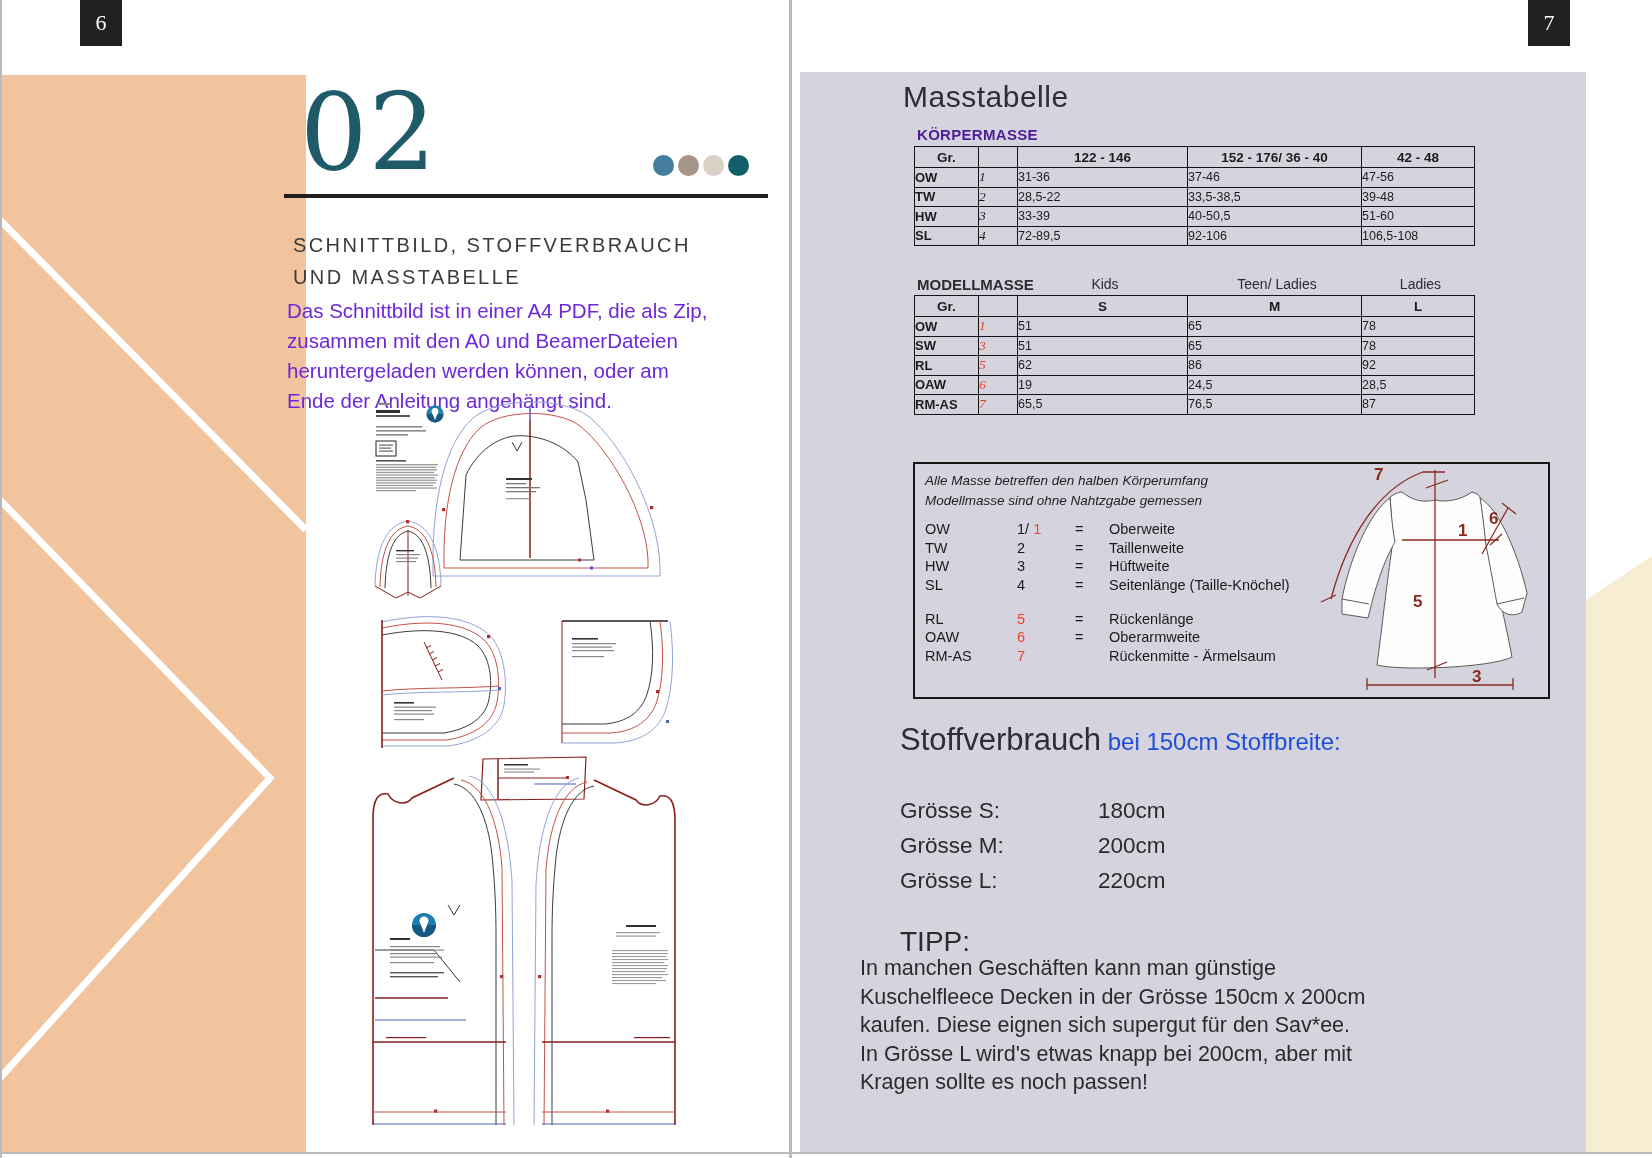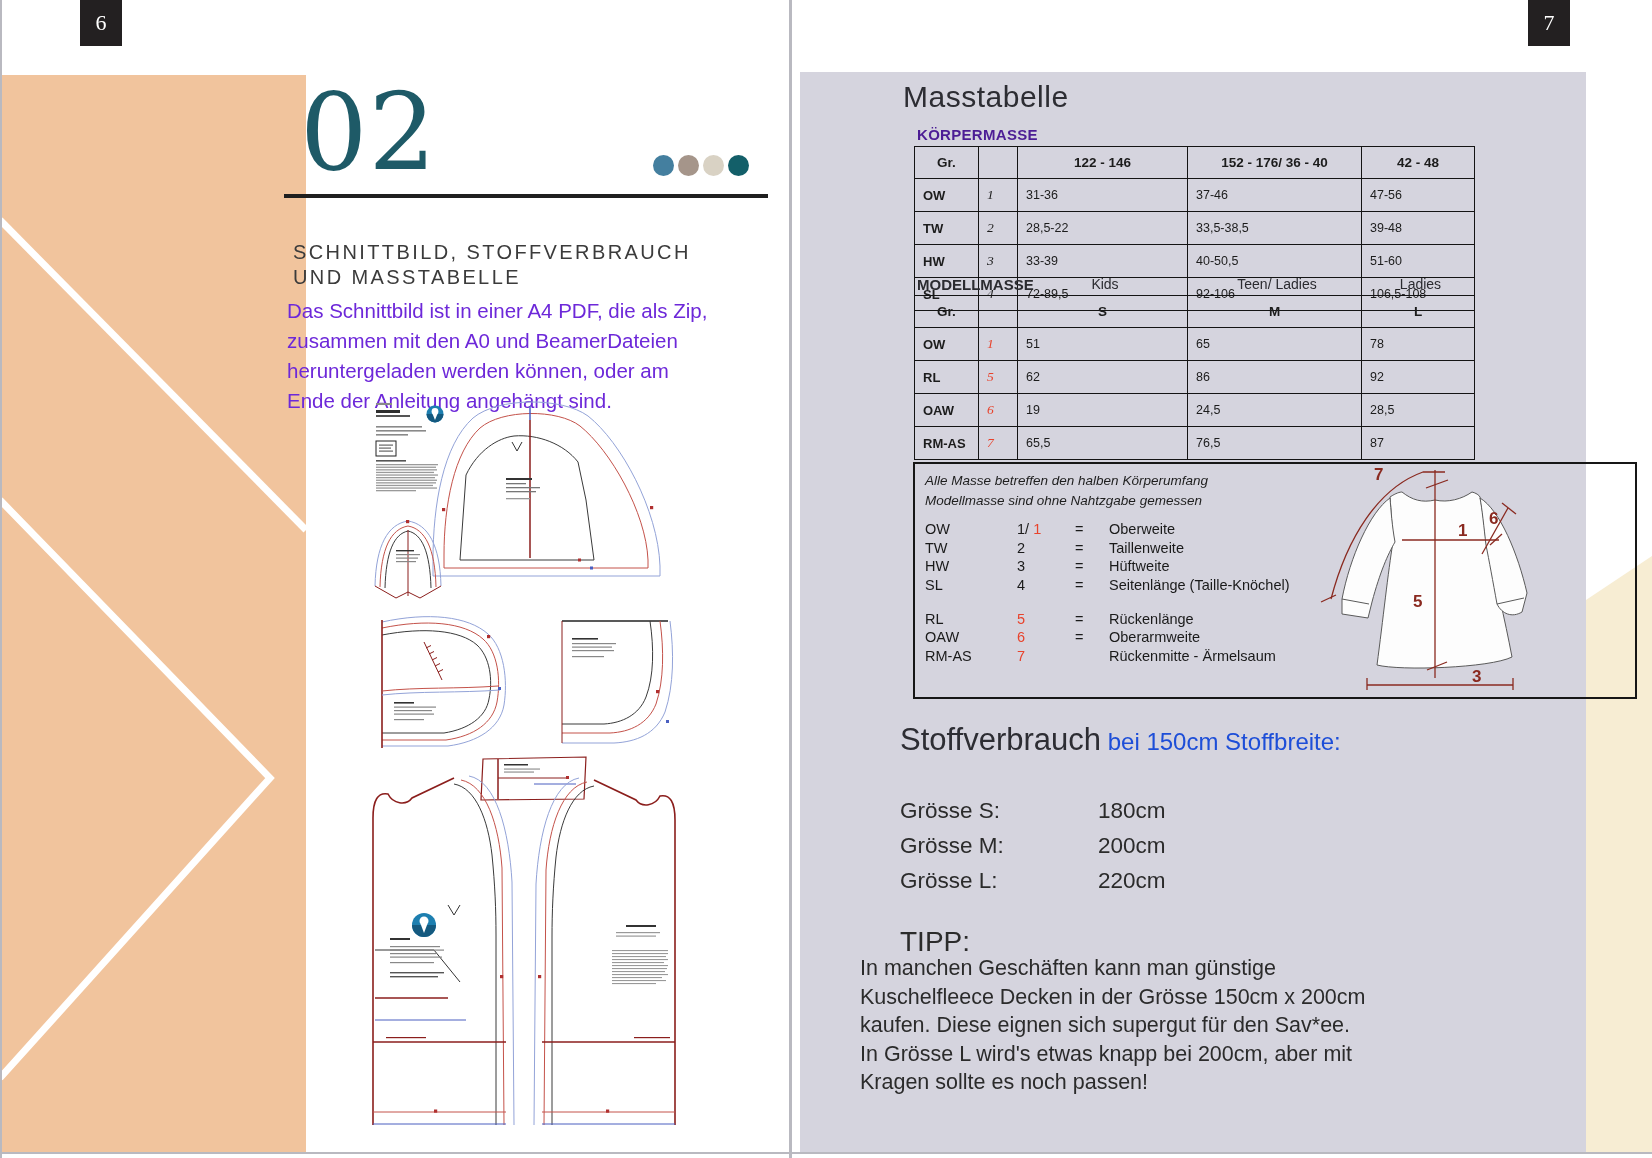--- a/index.html
+++ b/index.html
@@ -21,21 +21,21 @@
   .rule { background:#1f1f1f; }
   .chapter-title { font-size:20px; letter-spacing:2.4px; color:#3b3b3b; }
   .body-par { font-size:20.5px; line-height:30px; color:#6d28d9; white-space:pre-line; }
 
   
   .panel { background:#d5d4de; }
   .h1 { font-size:30px; font-weight:400; color:#2d2d33; letter-spacing:.5px; }
   .tbl-label { font-size:15px; font-weight:bold; color:#4c1d95; letter-spacing:.3px; }
   table.mtable { border-collapse:collapse; table-layout:fixed; background:transparent; }
   table.mtable th, table.mtable td { border:1.6px solid #141414; 
-      padding:8px; height:19.5px; font-size:12.5px; color:#1c1c1c; overflow:hidden; }
+      padding:0; height:19.5px; font-size:12.5px; color:#1c1c1c; overflow:hidden; }
   table.mtable th { height:21px; font-size:13.5px; font-weight:bold; }
   table.mtable td.c0 { font-weight:bold; font-size:13px; }
   table.mtable td.c1 { font-style:italic; font-family:"Liberation Serif", serif; font-size:13.5px; }
   #modellmasse-table td.c1 { color:#e8432c; }
   .group-row { display:grid; grid-template-columns:103px 170px 174px 113px; font-size:14px; }
   .group-row .g0 { font-weight:bold; font-size:15px; text-align:left; }
   .group-row .gc { text-align:center; }
 
   
   .legend-box { border:2px solid #161616; }
@@ -74,21 +74,21 @@
 
 <div class="abs" style="left:653px; top:155px; display:flex; gap:4px;">
   <span class="dot" style="background: rgb(68, 127, 159);"></span>
   <span class="dot" style="background: rgb(165, 149, 138);"></span>
   <span class="dot" style="background: rgb(217, 210, 196);"></span>
   <span class="dot" style="background: rgb(19, 95, 105);"></span>
 </div>
 
 <div class="abs rule" style="left:284px; top:194px; width:484px; height:4px;"></div>
 
-<div class="abs chapter-title" style="left:293px; top:241px;">SCHNITTBILD, STOFFVERBRAUCH</div>
+<div class="abs chapter-title" style="left:293px; top:234px;">SCHNITTBILD, STOFFVERBRAUCH</div>
 <div class="abs chapter-title" style="left:293px; top:266px;">UND MASSTABELLE</div>
 
 <div class="abs body-par" style="left:287px; top:296px; width:470px;">Das Schnittbild ist in einer A4 PDF, die als Zip,
 zusammen mit den A0  und BeamerDateien
 heruntergeladen werden können, oder am
 Ende der Anleitung angehängt sind.</div>
 
 <svg class="abs" style="left:338px; top:390px;" width="342" height="742" viewBox="0 0 342 742">
 
   <g>
@@ -361,20 +361,27 @@
     </thead>
   <tbody>
       <tr>
         <td class="c0">OW</td>
         <td class="c1">1</td>
         <td class="c2">51</td>
         <td class="c3">65</td>
         <td class="c4">78</td>
       </tr>
       <tr>
+        <td class="c0">SW</td>
+        <td class="c1">3</td>
+        <td class="c2">51</td>
+        <td class="c3">65</td>
+        <td class="c4">78</td>
+      </tr>
+      <tr>
         <td class="c0">RL</td>
         <td class="c1">5</td>
         <td class="c2">62</td>
         <td class="c3">86</td>
         <td class="c4">92</td>
       </tr>
       <tr>
         <td class="c0">OAW</td>
         <td class="c1">6</td>
         <td class="c2">19</td>
@@ -384,21 +391,21 @@
       <tr>
         <td class="c0">RM-AS</td>
         <td class="c1">7</td>
         <td class="c2">65,5</td>
         <td class="c3">76,5</td>
         <td class="c4">87</td>
       </tr>
     </tbody>
 </table>
 
-<div class="abs legend-box" style="left:913px; top:462px; width:724px; height:237px;">
+<div class="abs legend-box" style="left:913px; top:462px; width:637px; height:237px;">
   <div class="legend-note" style="position:absolute; left:10px; top:9px;">Alle Masse betreffen den halben Körperumfang</div>
   <div class="legend-note" style="position:absolute; left:10px; top:29px;">Modellmasse sind ohne Nahtzgabe gemessen</div>
   <div style="position:absolute; left:10px; top:56px;">
       <div class="lg-row">
         <span class="lg-abbr">OW</span>
         <span class="lg-num"><i class="bk">1/ </i><i class="rd">1</i></span>
         <span class="lg-eq">=</span>
         <span class="lg-lb">Oberweite</span>
       </div>
       <div class="lg-row">

